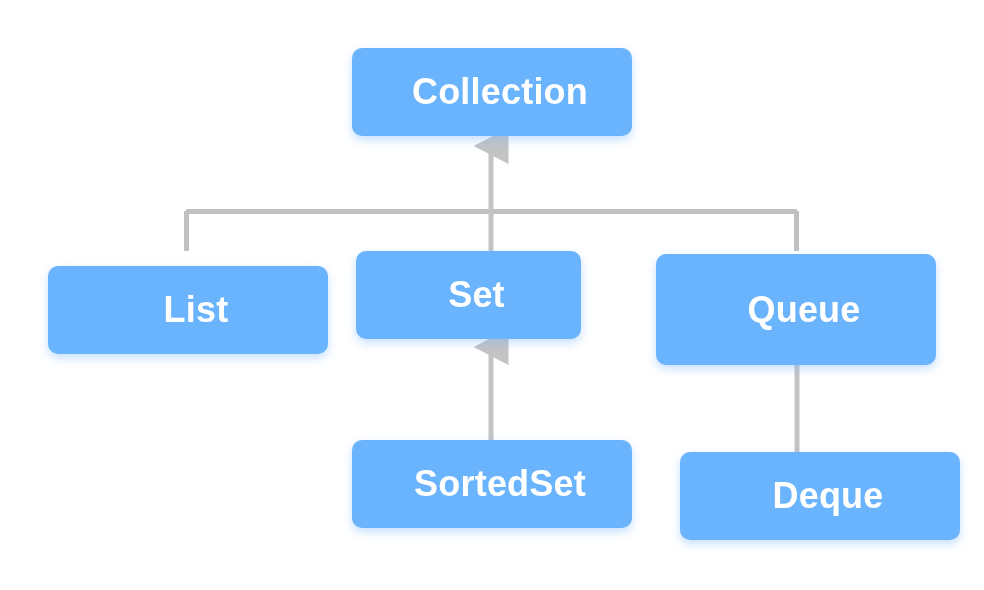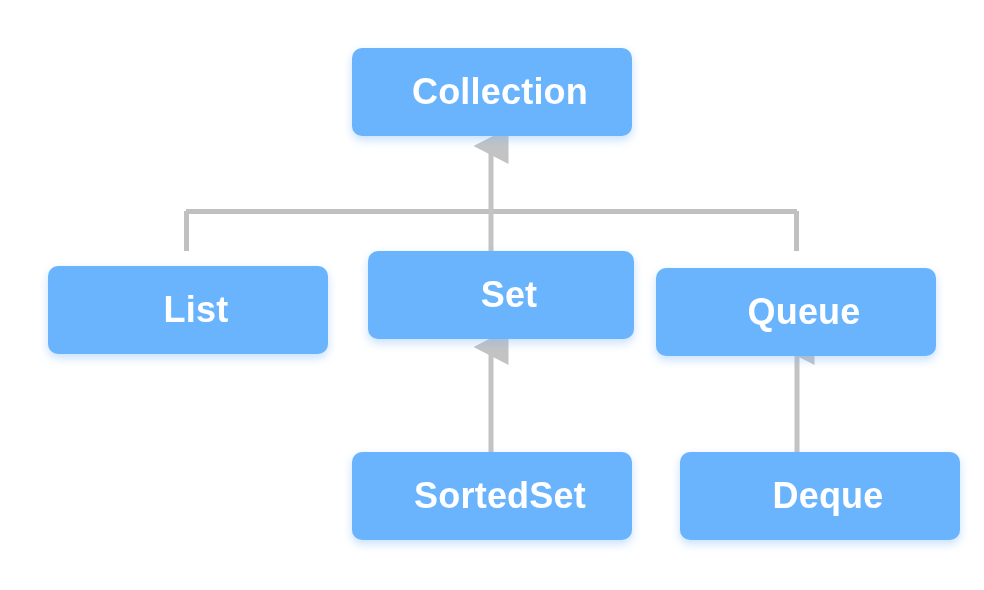--- a/index.html
+++ b/index.html
@@ -43,23 +43,23 @@
     font-family: "Liberation Sans", sans-serif;
     font-size: 36px;
     font-weight: bold;
     letter-spacing: 0.2px;
     line-height: 1;
     white-space: nowrap;
     user-select: none;
   }
   .node-collection { left: 352px; top: 48px;  width: 280px; height: 88px; }
   .node-list       { left: 48px;  top: 266px; width: 280px; height: 88px; }
-  .node-set        { left: 368px; top: 251px; width: 266px; height: 88px; text-align: right; }
-  .node-queue      { left: 656px; top: 268px; width: 280px; height: 88px; }
-  .node-sortedset  { left: 352px; top: 452px; width: 280px; height: 88px; }
+  .node-set        { left: 356px; top: 251px; width: 225px; height: 88px; text-align: right; }
+  .node-queue      { left: 656px; top: 254px; width: 280px; height: 111px; }
+  .node-sortedset  { left: 352px; top: 440px; width: 280px; height: 88px; }
   .node-deque      { left: 656px; top: 452px; width: 280px; height: 88px; margin-left: 24px; }
 </style>
 </head>
 <body>
 
 <div id="diagram-canvas">
 
   <svg id="connector-layer" viewBox="0 0 984 590" width="984" height="590" aria-hidden="true">
     <defs>
       <marker id="arrowhead" markerWidth="8" markerHeight="7" refX="3.6" refY="3.5" orient="auto" markerUnits="strokeWidth">

